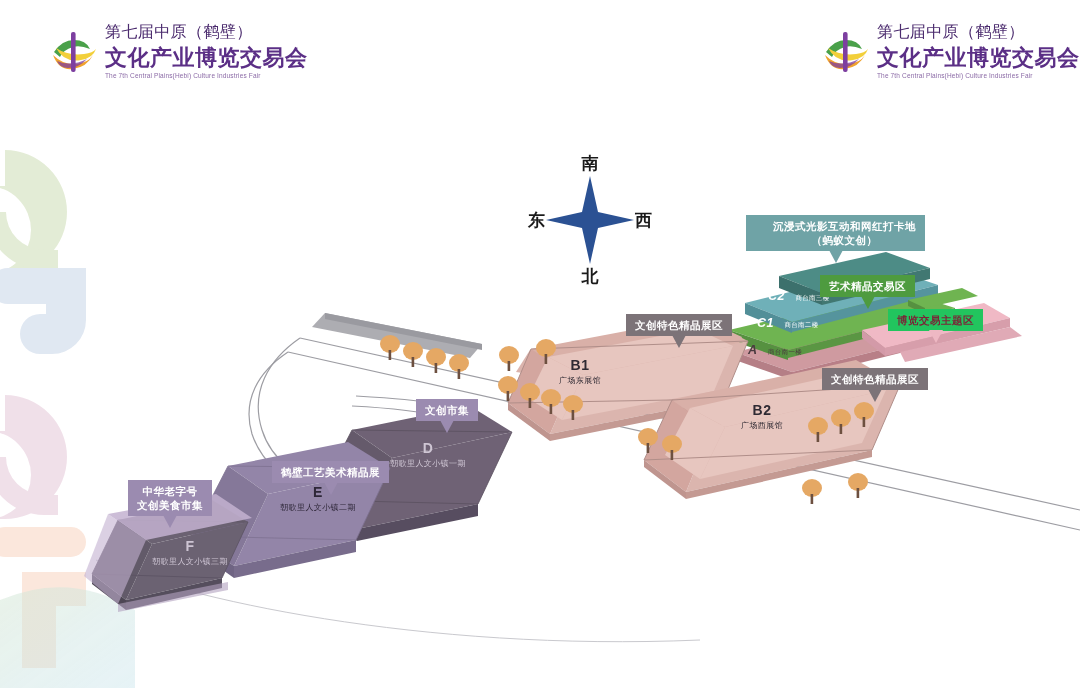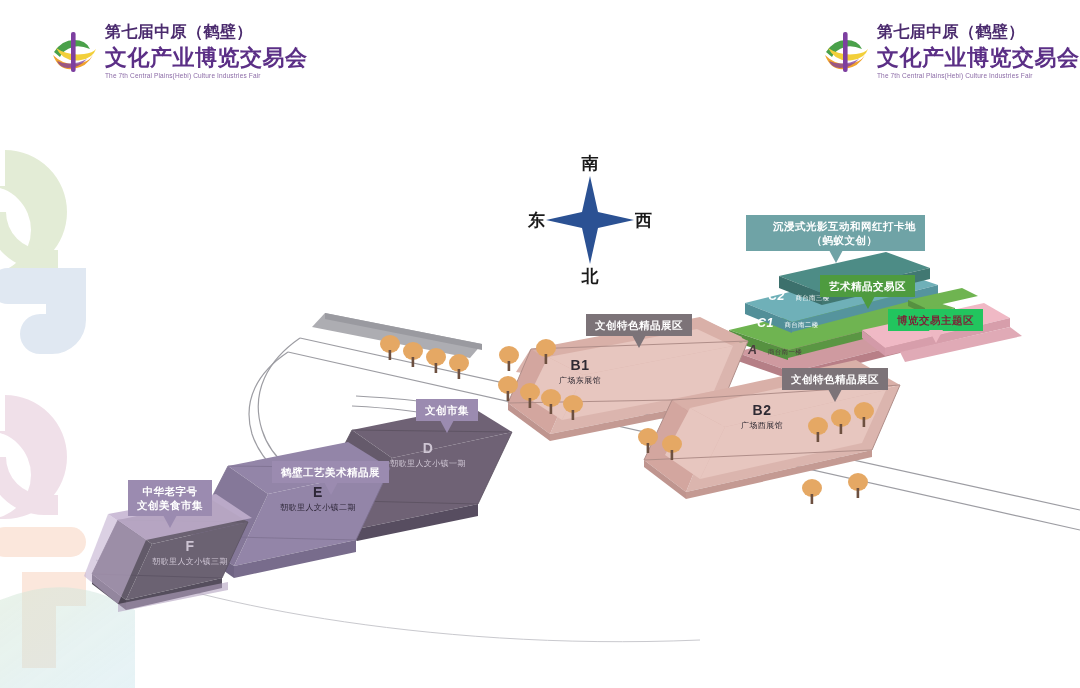--- a/index.html
+++ b/index.html
@@ -21,21 +21,21 @@
   .logo-block {
     position: absolute; top: 24px;
     display: flex; align-items: center; gap: 9px;
     z-index: 6;
   }
   .logo-left  { left: 50px; }
   .logo-right { left: 822px; }
   .logo-mark { width: 46px; height: 48px; flex: 0 0 auto; }
   .logo-text { line-height: 1; }
   .logo-line1 {
-    font-size: 16px; font-weight: bold; color: #4b2b6e;
+    font-size: 16px; font-weight: normal; color: #4b2b6e;
     letter-spacing: .4px; white-space: nowrap;
   }
   .logo-line2 {
     font-size: 22px; font-weight: bold; color: #5b2f86;
     letter-spacing: .5px; margin-top: 7px; white-space: nowrap;
   }
   .logo-line3 {
     font-size: 6.5px; color: #8b6aa6; letter-spacing: .15px;
     margin-top: 4px; white-space: nowrap;
     font-family: "Liberation Sans", sans-serif;
@@ -74,21 +74,21 @@
     width: 0; height: 0;
     border-left: 7px solid transparent;
     border-right: 7px solid transparent;
   }
   .co-teal  { background: #6fa3a6; padding-left: 27px; }
   .co-teal  .tail { border-top: 13px solid #6fa3a6; }
   .co-green { background: #4e9b3f; }
   .co-green .tail { border-top: 13px solid #4e9b3f; }
   .co-pink  { background: #22c55e; color:#7a2638; }
   .co-pink  .tail { border-top: 13px solid #eeb8c3; }
-  .co-gray  { background: #7c7378; }
+  .co-gray  { background: #7c7378; margin-left: 40px; }
   .co-gray  .tail { border-top: 13px solid #7c7378; }
   .co-purple{ background: #9b8bb0; }
   .co-purple .tail { border-top: 13px solid #9b8bb0; }
 
   
   .plate-label { position: absolute; z-index: 3; text-align: center; color: #2f2a33; }
   .plate-label .pl-code { font-size: 14px; font-weight: bold; letter-spacing: .5px; }
   .plate-label .pl-name { font-size: 8px; margin-top: 2px; letter-spacing: .4px; }
   .plate-label.light { color: #3a3440; }
 

